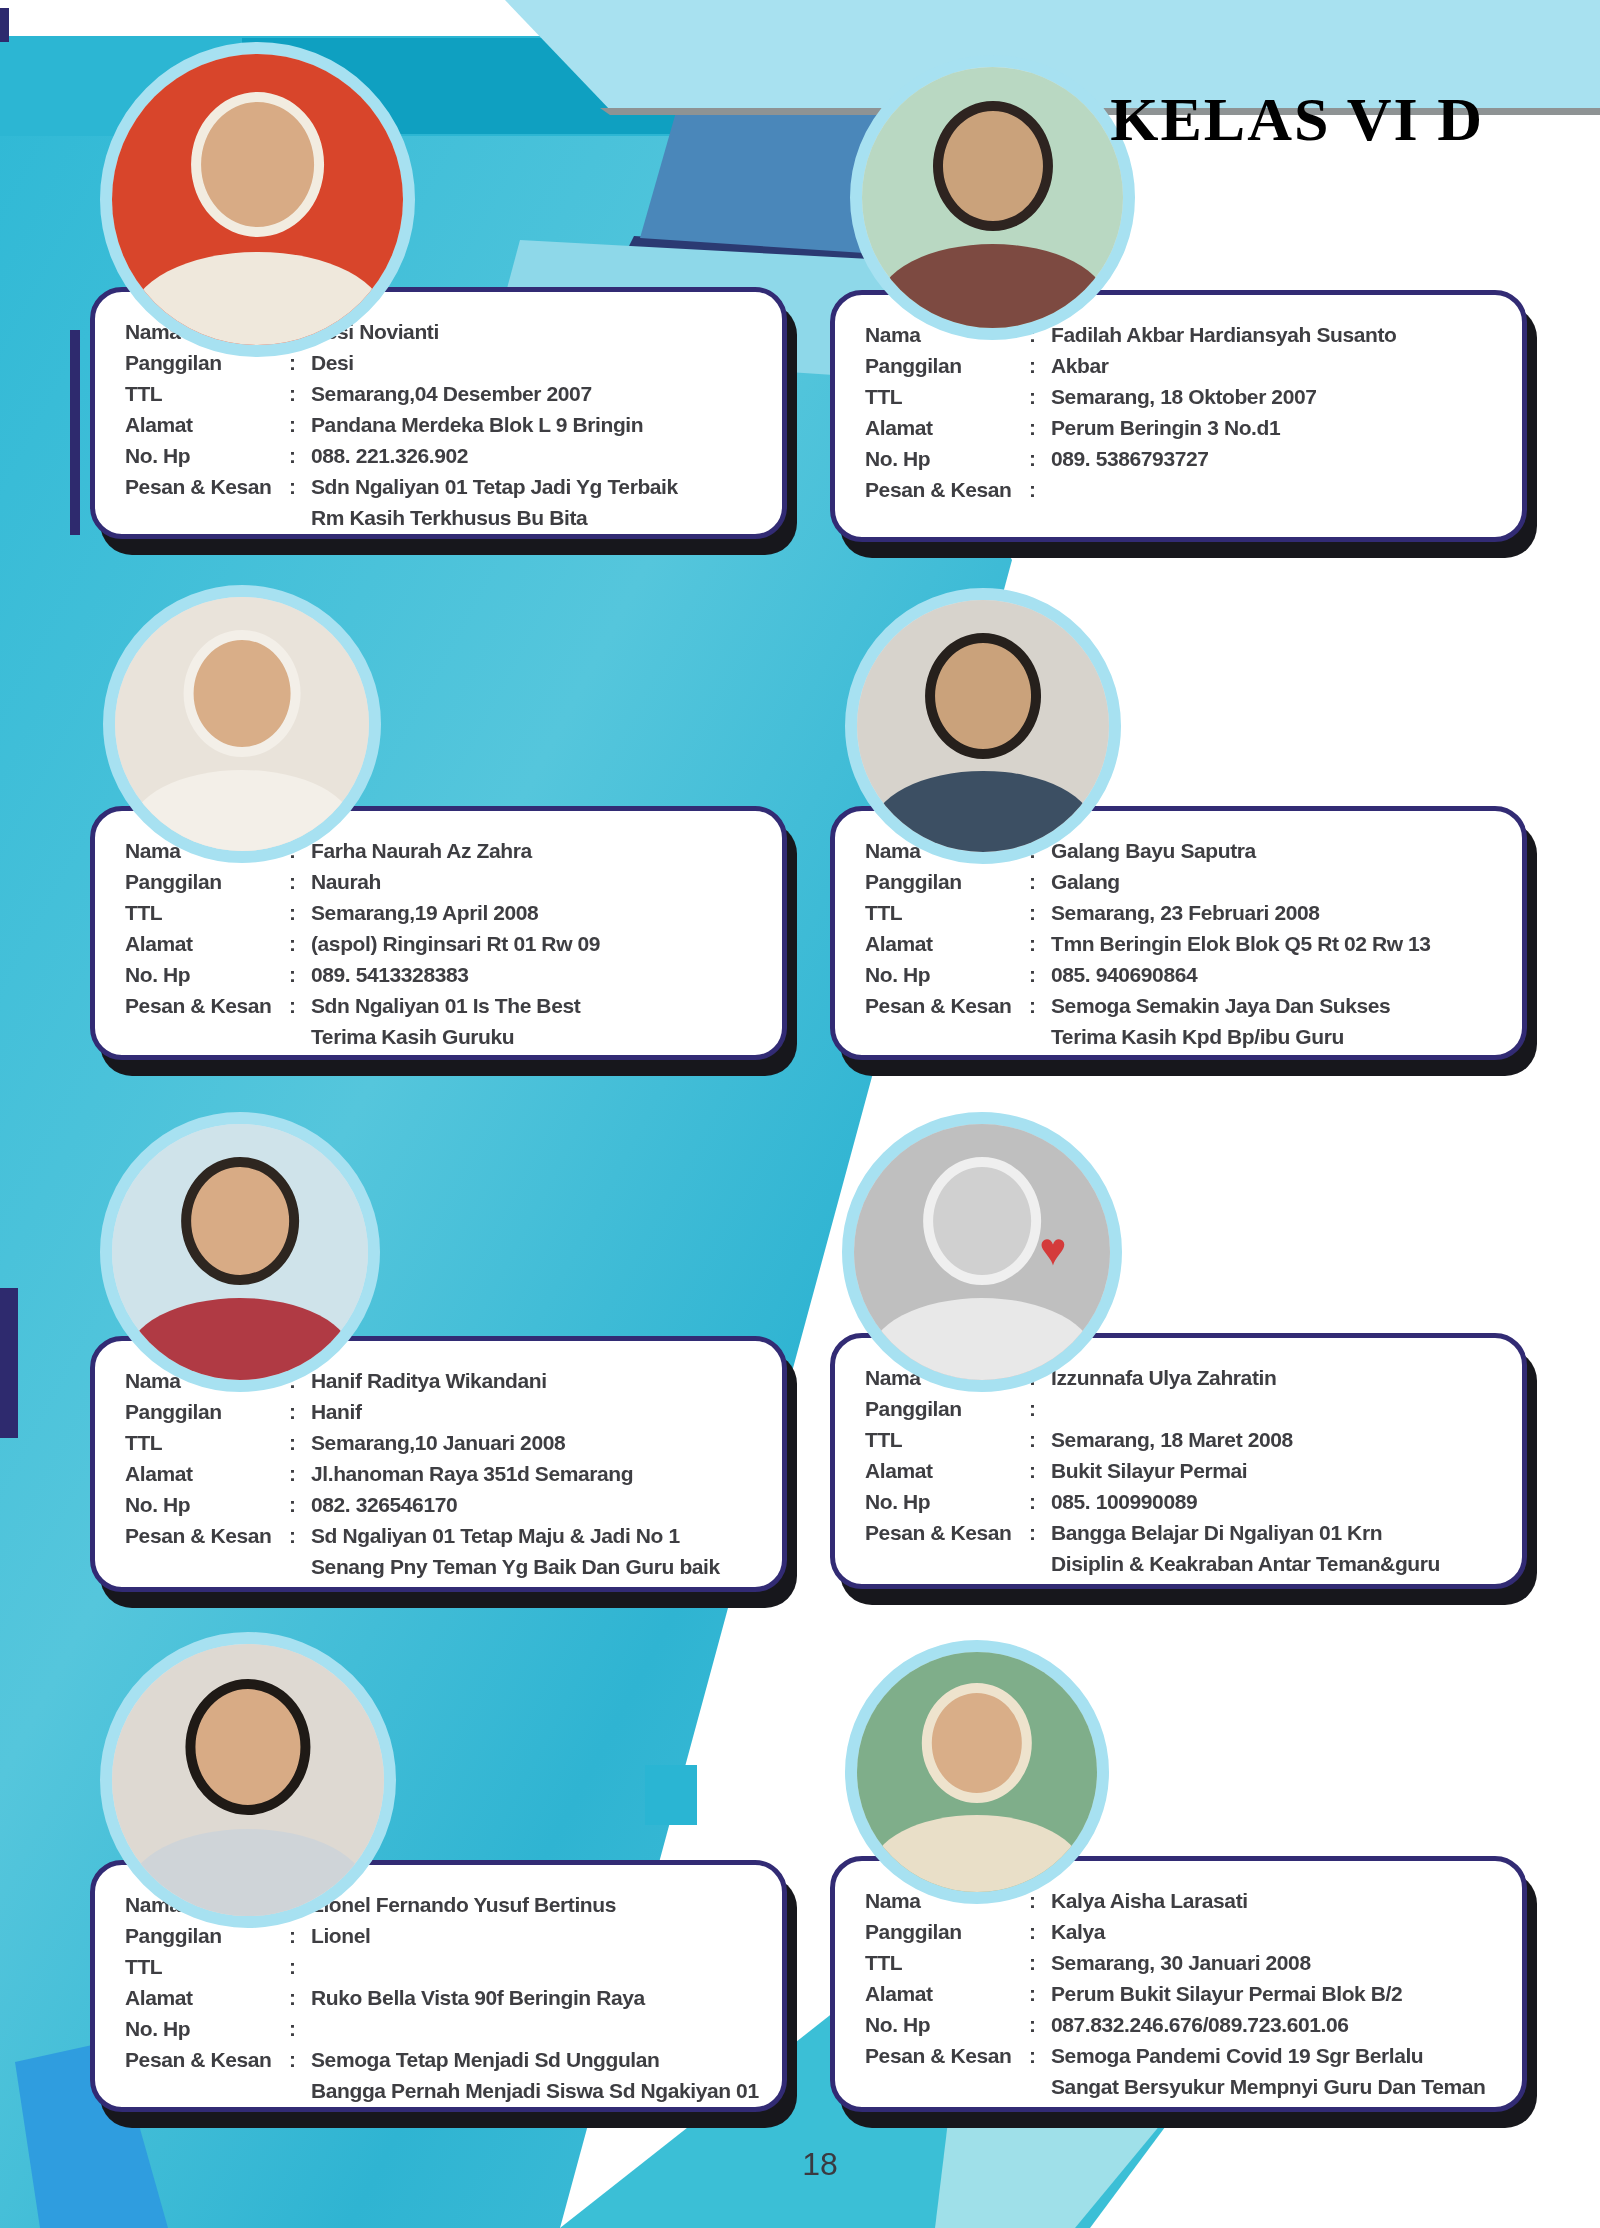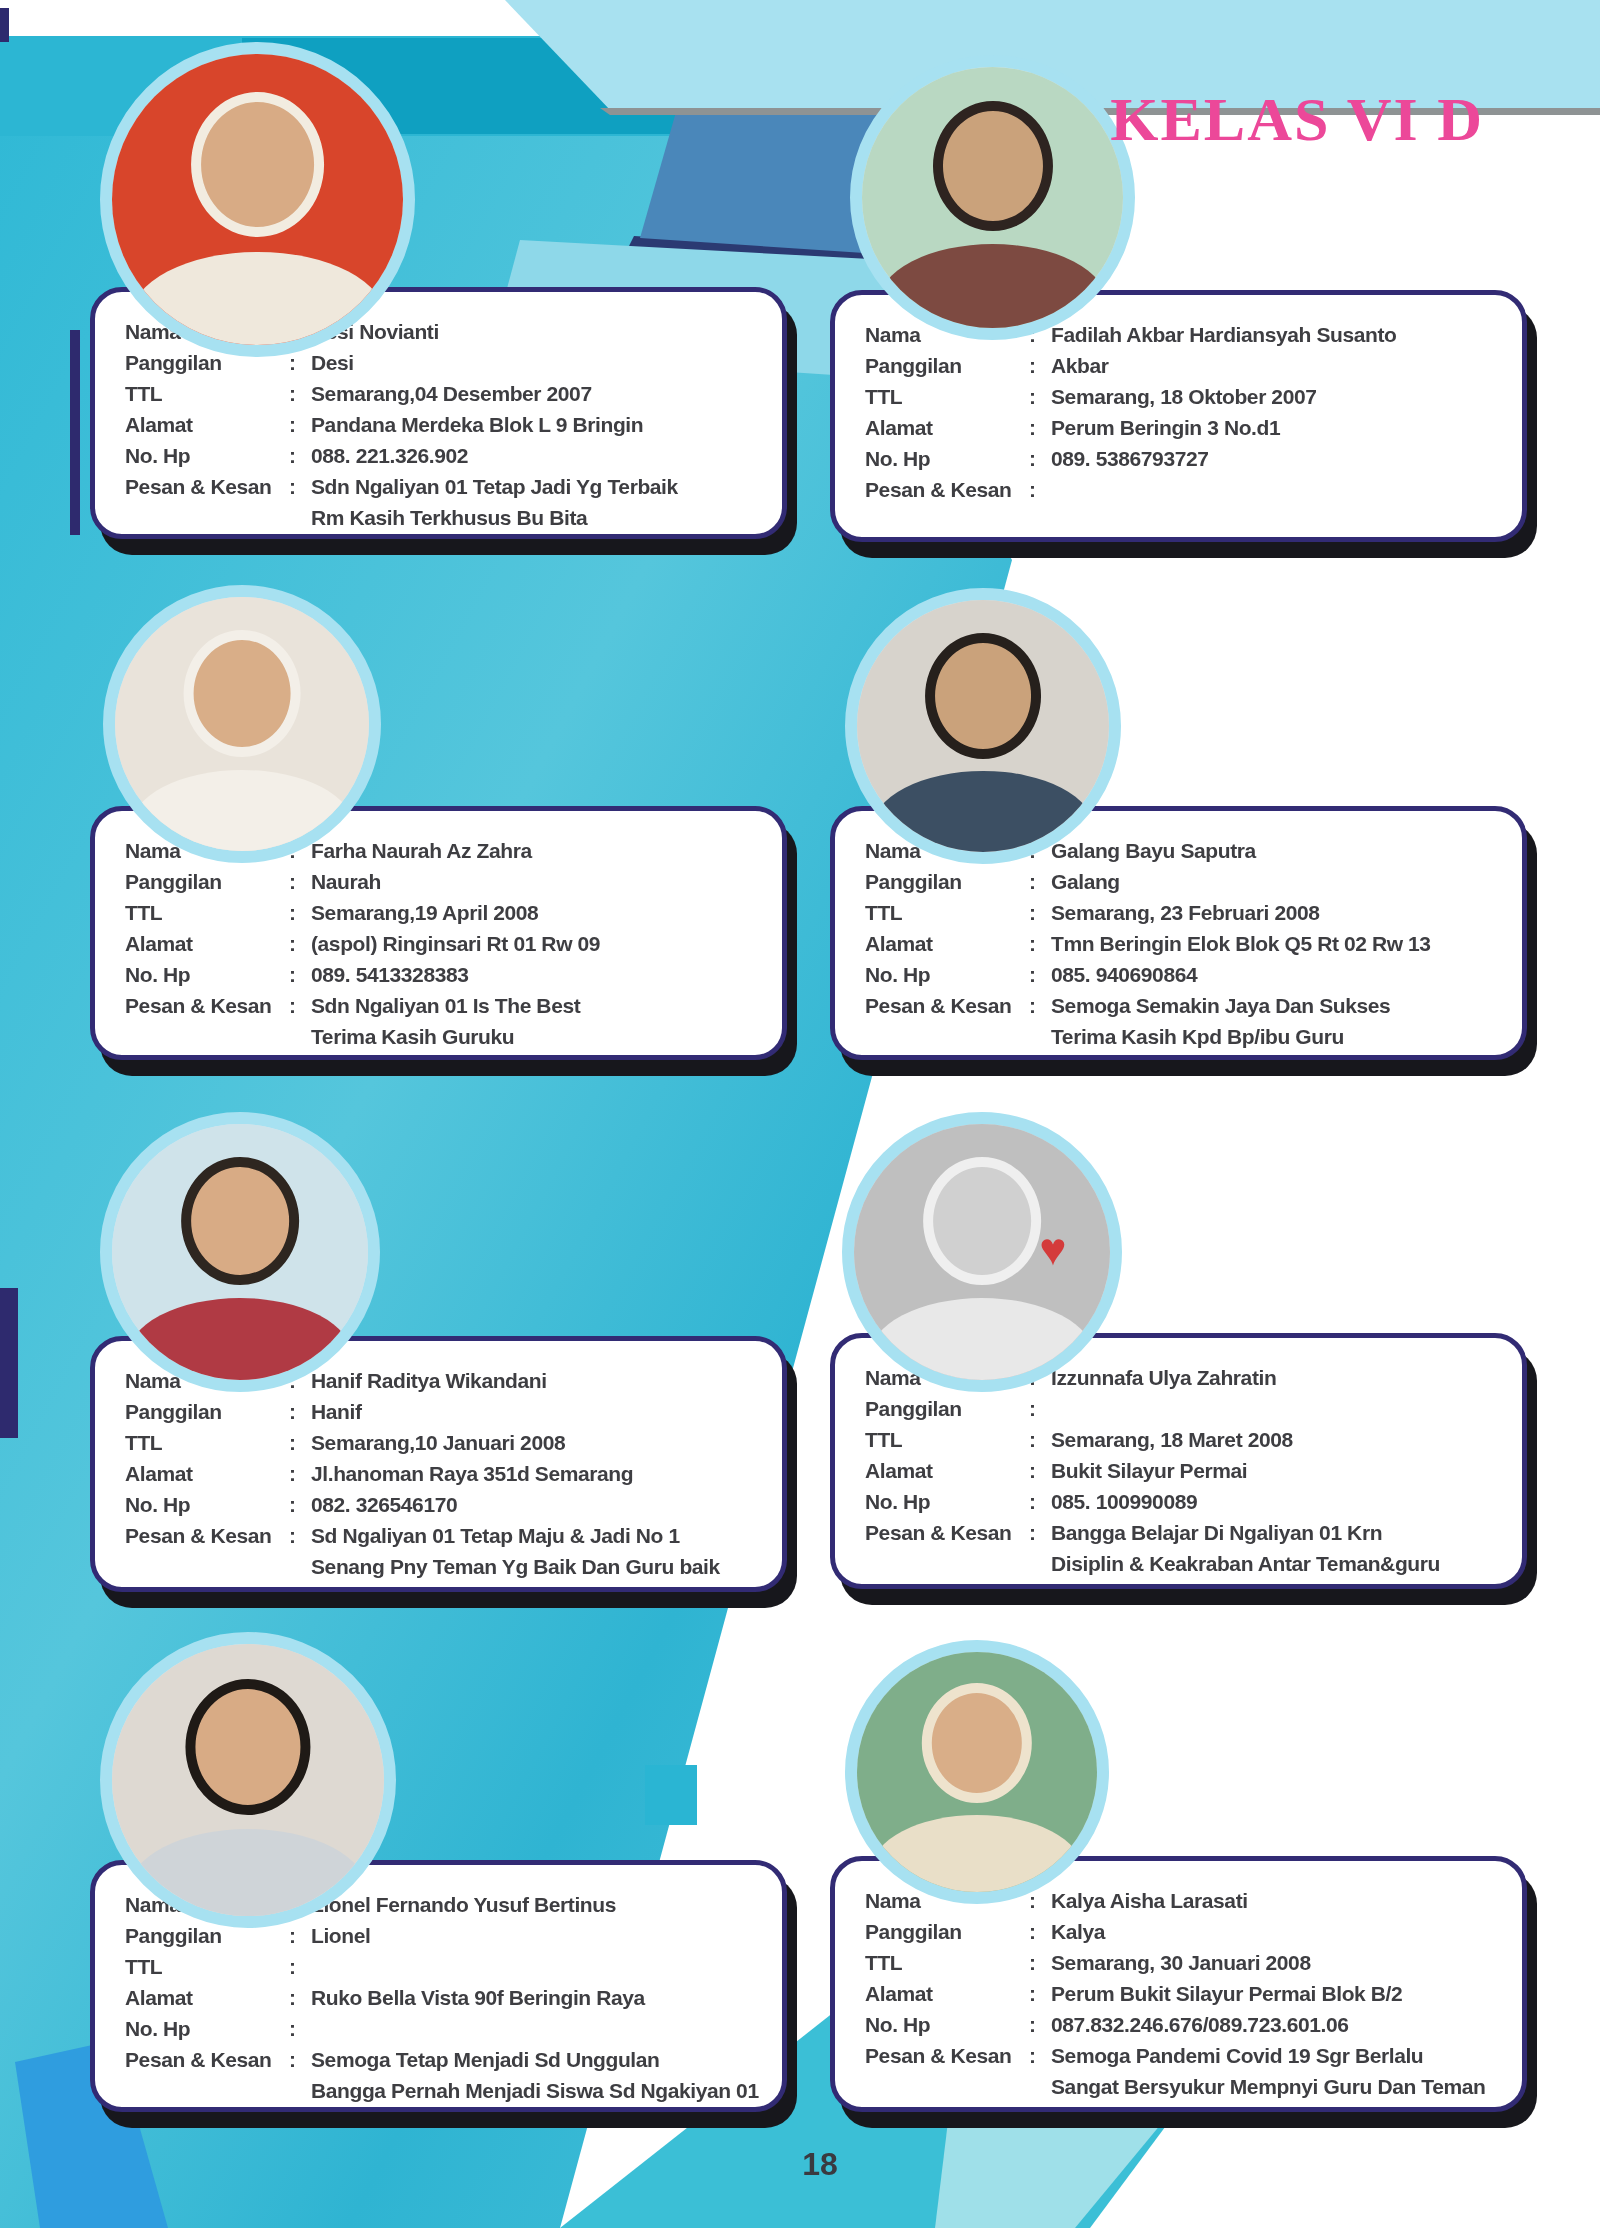--- a/index.html
+++ b/index.html
@@ -26,25 +26,25 @@
   .bg-azure-stripe{background:#2f9ddf;clip-path:polygon(15px 2062px,115px 2040px,168px 2228px,40px 2228px);}
   .bg-navy-1{background:#2e2a6e;clip-path:polygon(0px 8px,9px 8px,9px 42px,0px 42px);}
   .bg-navy-2{background:#2e2a6e;clip-path:polygon(70px 330px,80px 330px,80px 535px,70px 535px);}
   .bg-navy-3{background:#2e2a6e;clip-path:polygon(0px 1288px,18px 1288px,18px 1438px,0px 1438px);}
   .bg-teal-square{background:#2ab5d3;clip-path:polygon(645px 1765px,697px 1765px,697px 1825px,645px 1825px);}
 
   
   .kelas-title{
     position:absolute;top:88px;right:116px;z-index:4;
     font-family:"Liberation Serif", serif;font-weight:700;
-    font-size:62px;color:#ec4899;letter-spacing:2px;line-height:1;
+    font-size:62px;color:#000000;letter-spacing:2px;line-height:1;
   }
   .page-number{
     position:absolute;top:2146px;left:770px;width:100px;text-align:center;z-index:4;
-    font-size:32px;font-weight:700;color:#3a3a40;
+    font-size:32px;font-weight:400;color:#3a3a40;
   }
 
   
   .card{
     position:absolute;width:697px;box-sizing:border-box;z-index:2;
     background:#ffffff;border:5px solid #322b74;border-radius:32px;
     box-shadow:10px 16px 0 #17171c;
     padding:24px 10px 12px 30px;
   }
   .c1{left:90px;top:287px;height:252px;}

